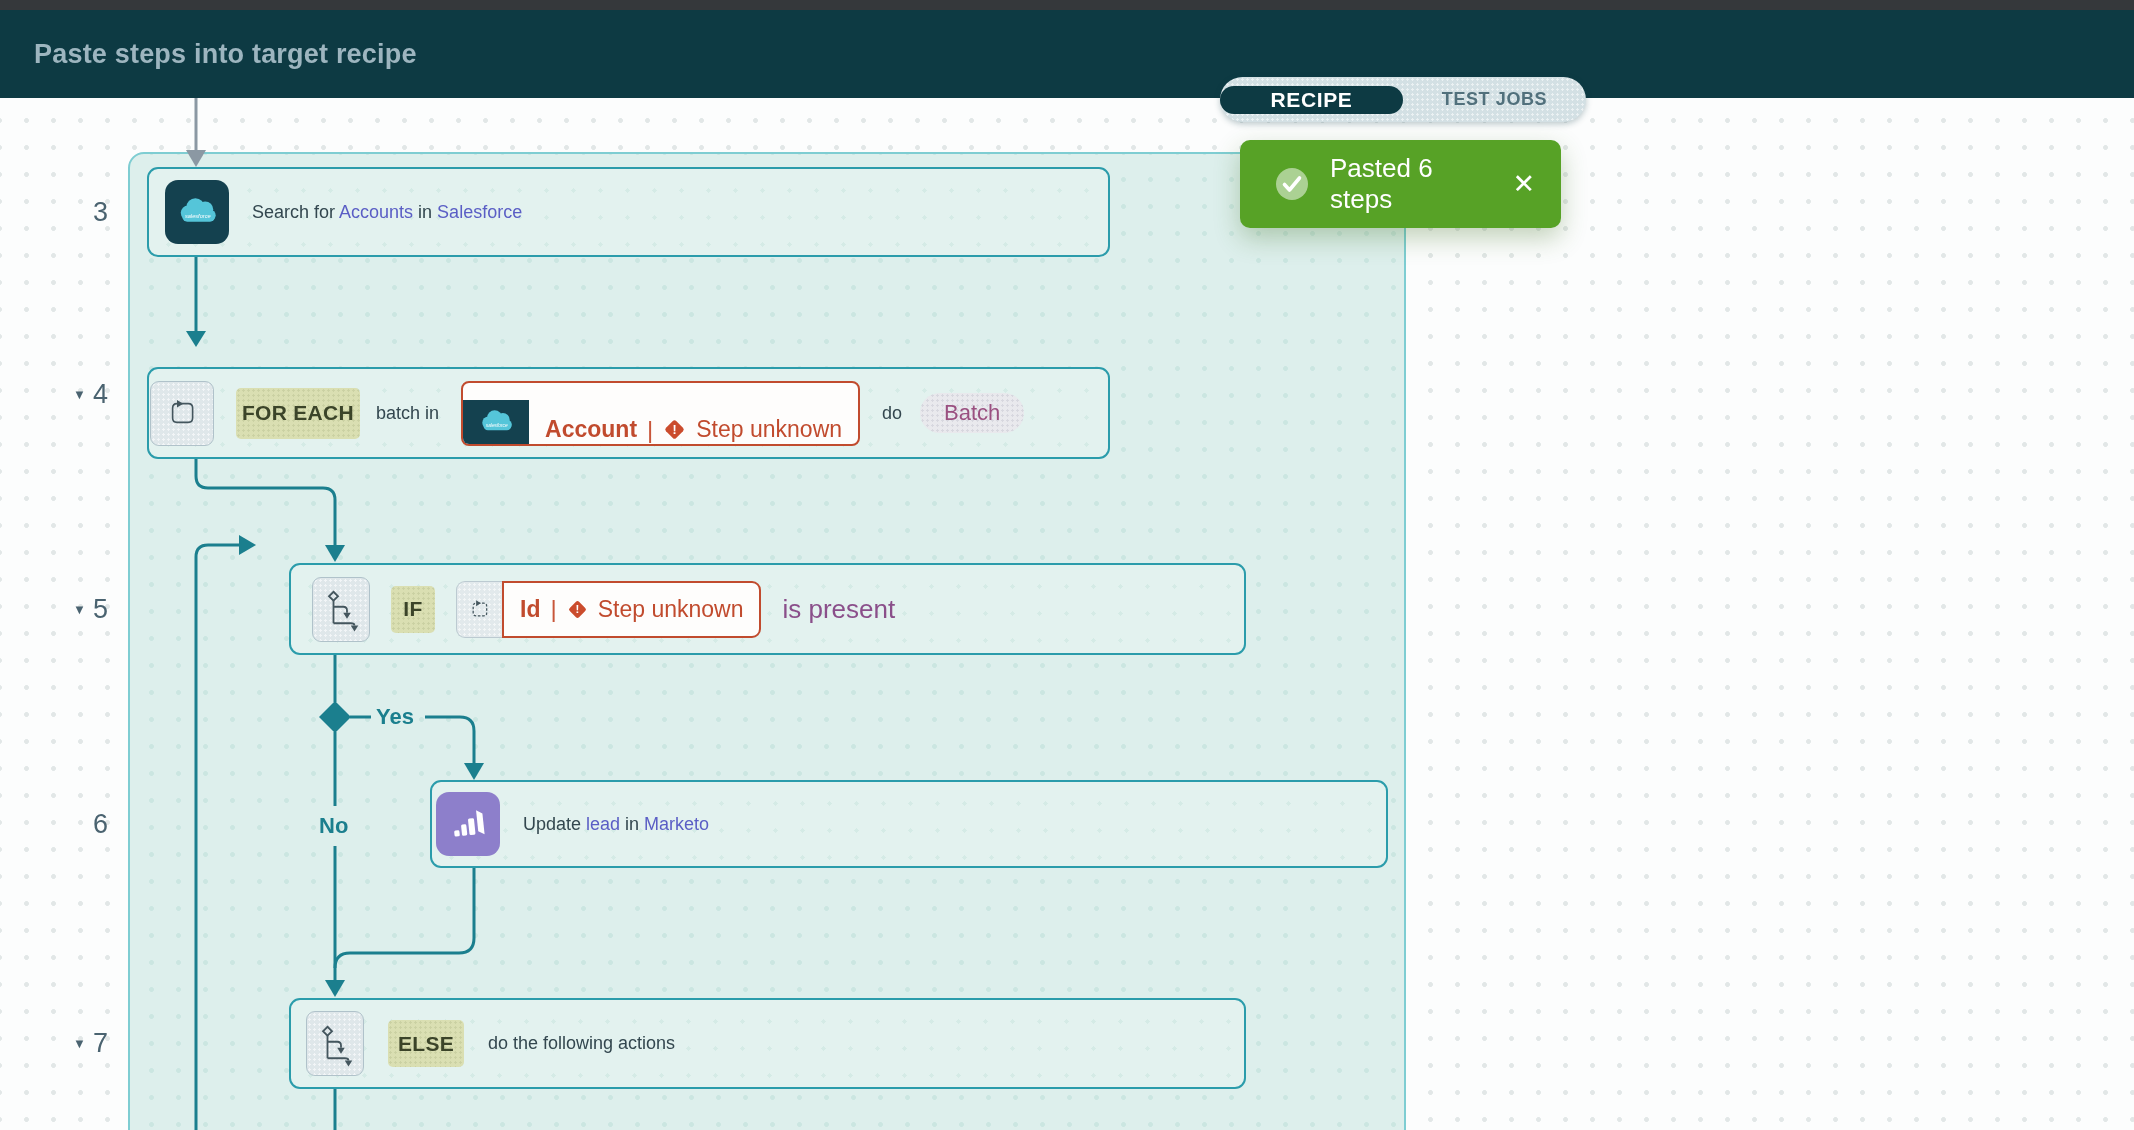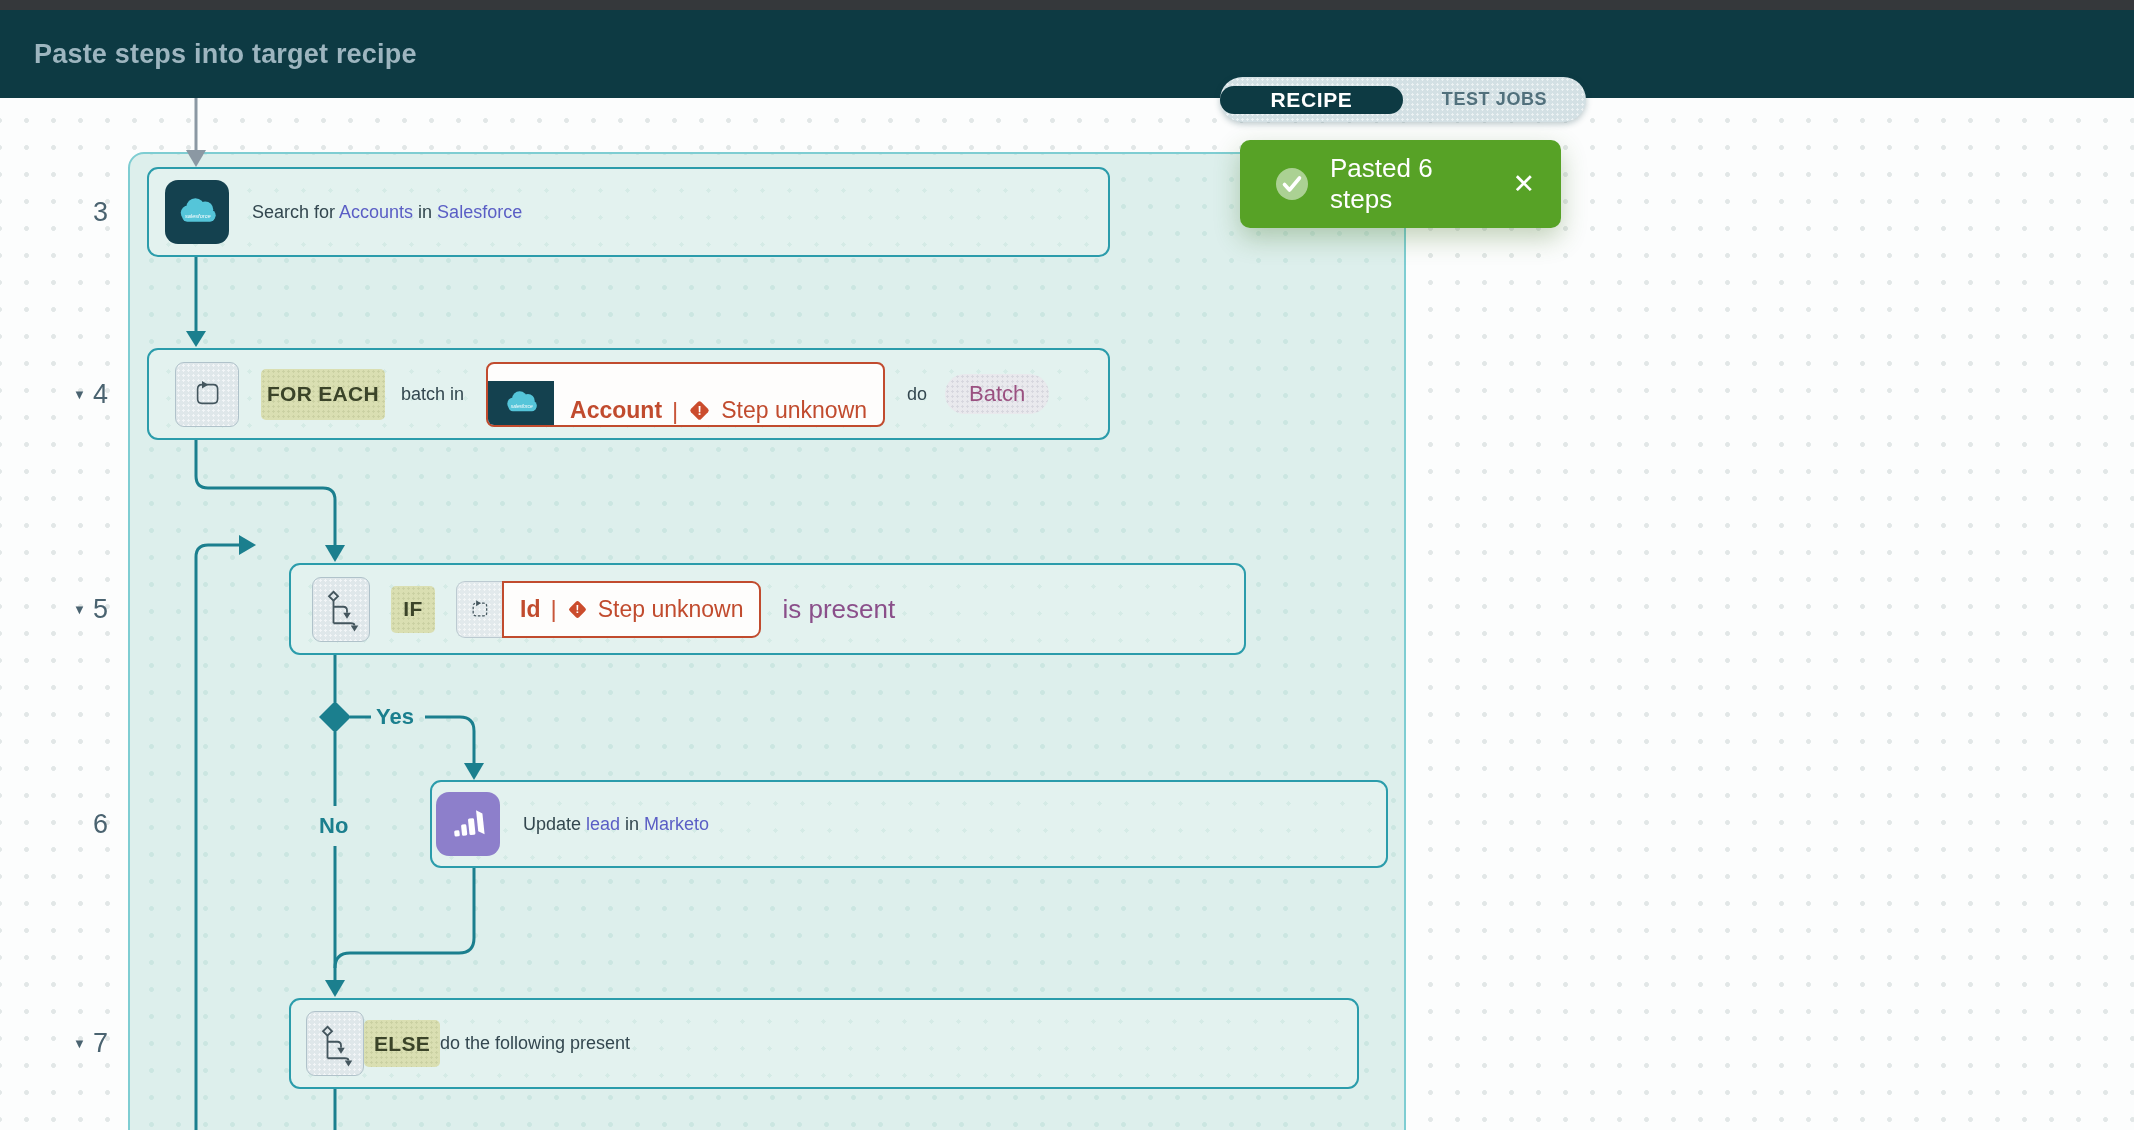--- a/index.html
+++ b/index.html
@@ -166,21 +166,21 @@
           <circle cx="42" cy="29" r="10"></circle>
             <circle cx="48" cy="36" r="7"></circle>
           <rect x="14" y="31" width="40" height="13" rx="6"></rect>
         </g>
         <text x="33" y="39" font-size="7" fill="#ffffff" text-anchor="middle" font-style="italic">salesforce</text>
       </svg>
     </div>
     <div class="step-text"><span>Search for </span><span class="lnk">Accounts</span><span> in </span><span class="lnk">Salesforce</span></div>
   </div>
 
-  <div class="step" style="left:147px; top:348px; width:963px; height:92px; padding-left:26px; gap:22px;">
+  <div class="step" style="left:147px; top:367px; width:963px; height:92px; padding-left:1px; gap:22px;">
     <div class="icon-chip" style="width:64px; height:65px;">
       <svg width="38" height="40" viewBox="0 0 56 64">
         <path d="M24 17 H38 Q45 17 45 24 V40 Q45 47 38 47 H20 Q13 47 13 40 V24 Q13 17 20 17" stroke="#44565e" stroke-width="2.6" fill="none"></path>
         <polygon points="20,11 20,23 30,17" fill="#44565e"></polygon>
       </svg>
     </div>
     <div class="kw-chip" style="width:124px; height:51px;">
       <span>FOR EACH</span>
     </div>
     <span class="step-text" style="margin-left:-6px;">batch in</span>
@@ -261,37 +261,37 @@
           <rect x="13" y="39" width="7" height="8" rx="2"></rect>
           <rect x="23" y="32" width="7" height="15" rx="2"></rect>
           <rect x="33" y="25" width="8" height="22" rx="2"></rect>
           <path d="M45 15 L53 20 V48 L45 43 Z"></path>
         </g>
       </svg>
     </div>
     <div class="step-text"><span>Update </span><span class="lnk">lead</span><span> in </span><span class="lnk">Marketo</span></div>
   </div>
 
-  <div class="step" style="left:289px; top:998px; width:1070px; height:91px; padding-left:15px; ">
+  <div class="step" style="left:289px; top:998px; width:957px; height:91px; padding-left:15px; gap:24px;">
     <div class="icon-chip" style="width:58px; height:65px;">
       <svg width="42" height="48" viewBox="0 0 54 64">
         <g stroke="#44565e" stroke-width="2.4" fill="none">
           <path d="M17 9 l6 6 -6 6 -6 -6 Z"></path>
           <path d="M17 21 V51"></path>
           <path d="M17 29 H30 Q35 29 35 34 V37"></path>
           <path d="M17 51 H40 Q45 51 45 54"></path>
         </g>
         <polygon points="30,37 40,37 35,45" fill="#44565e"></polygon>
         <polygon points="40,54 50,54 45,62" fill="#44565e"></polygon>
       </svg>
     </div>
     <div class="kw-chip" style="width:76px; height:47px;">
       <span>ELSE</span>
     </div>
-    <span class="step-text">do the following present</span>
+    <span class="step-text">do the following actions</span>
   </div>
 
   <div class="tabs">
     <div class="tab-active">
       <span>RECIPE</span>
     </div>
     <div class="tab-idle">
       <span>TEST JOBS</span>
     </div>
   </div>

